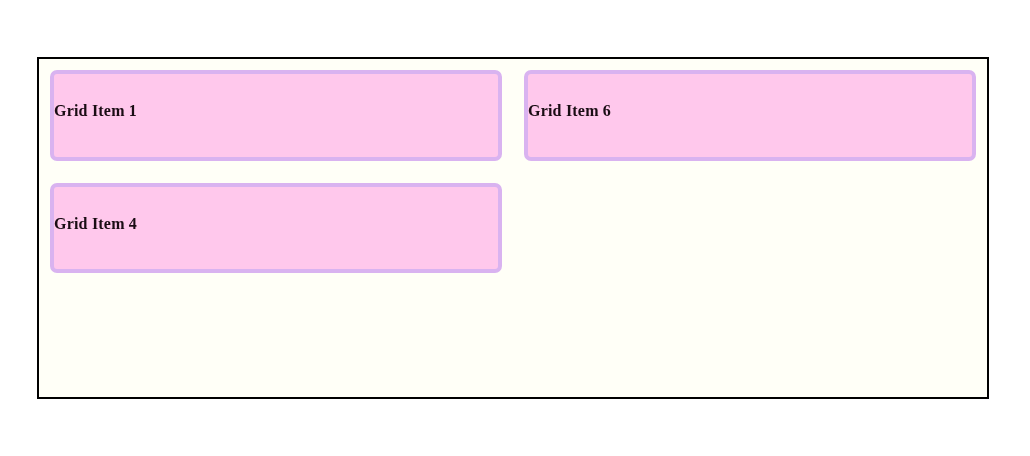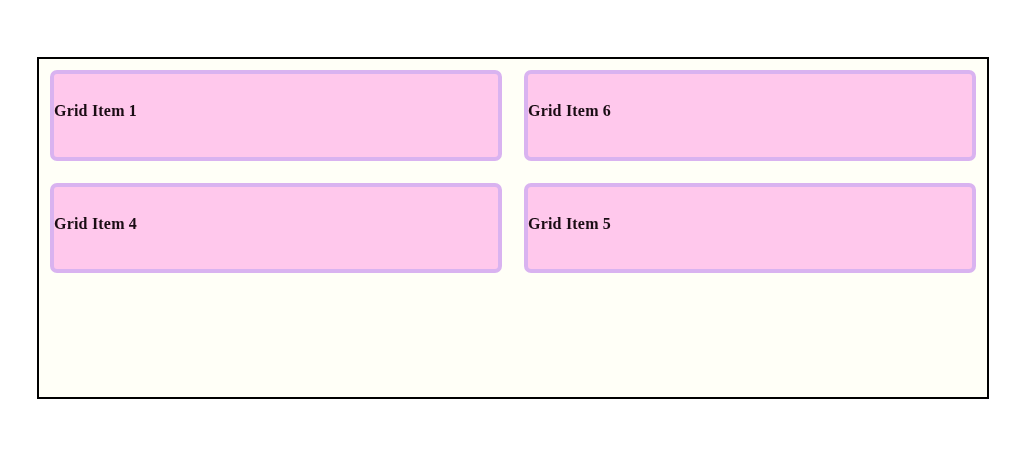--- a/index.html
+++ b/index.html
@@ -73,20 +73,17 @@
 
     <div class="grid-item">
       <span class="grid-item-label">Grid Item 6</span>
     </div>
 
     <div class="grid-item">
       <span class="grid-item-label">Grid Item 4</span>
     </div>
 
 
-    <div class="grid-item">
-      <span class="grid-item-label">Grid Item 5</span>
-    </div>
 
 
   </div>
 
 </div>
 
 </body></html>

